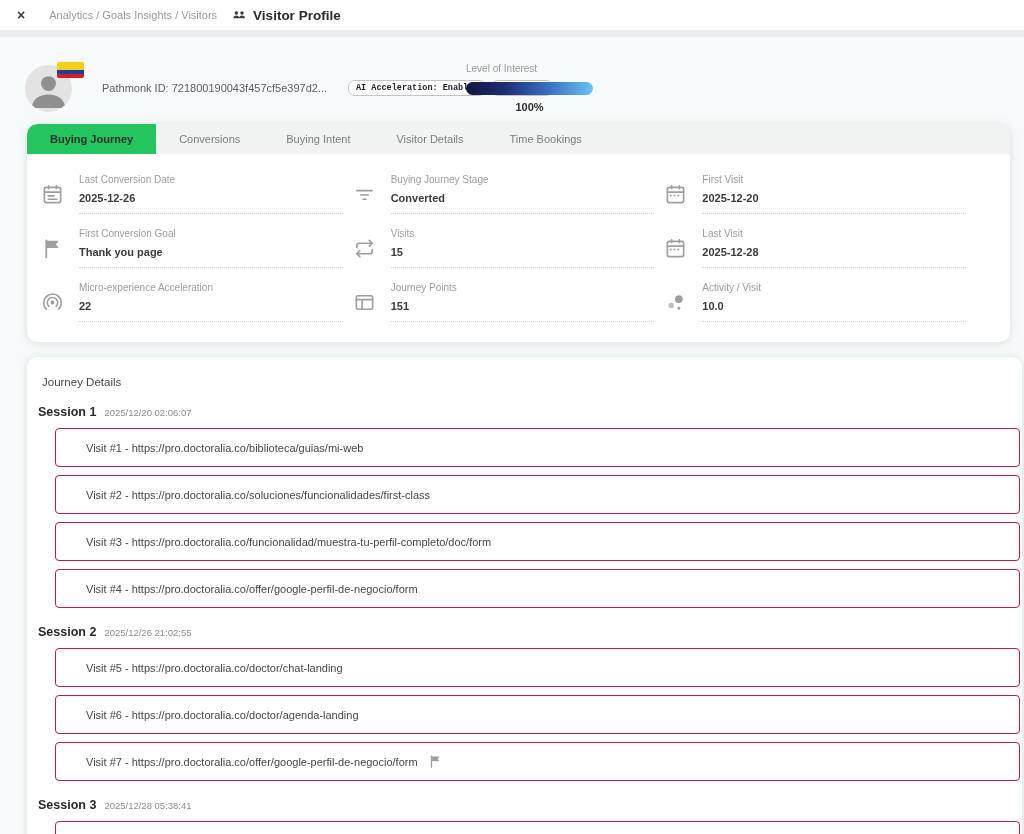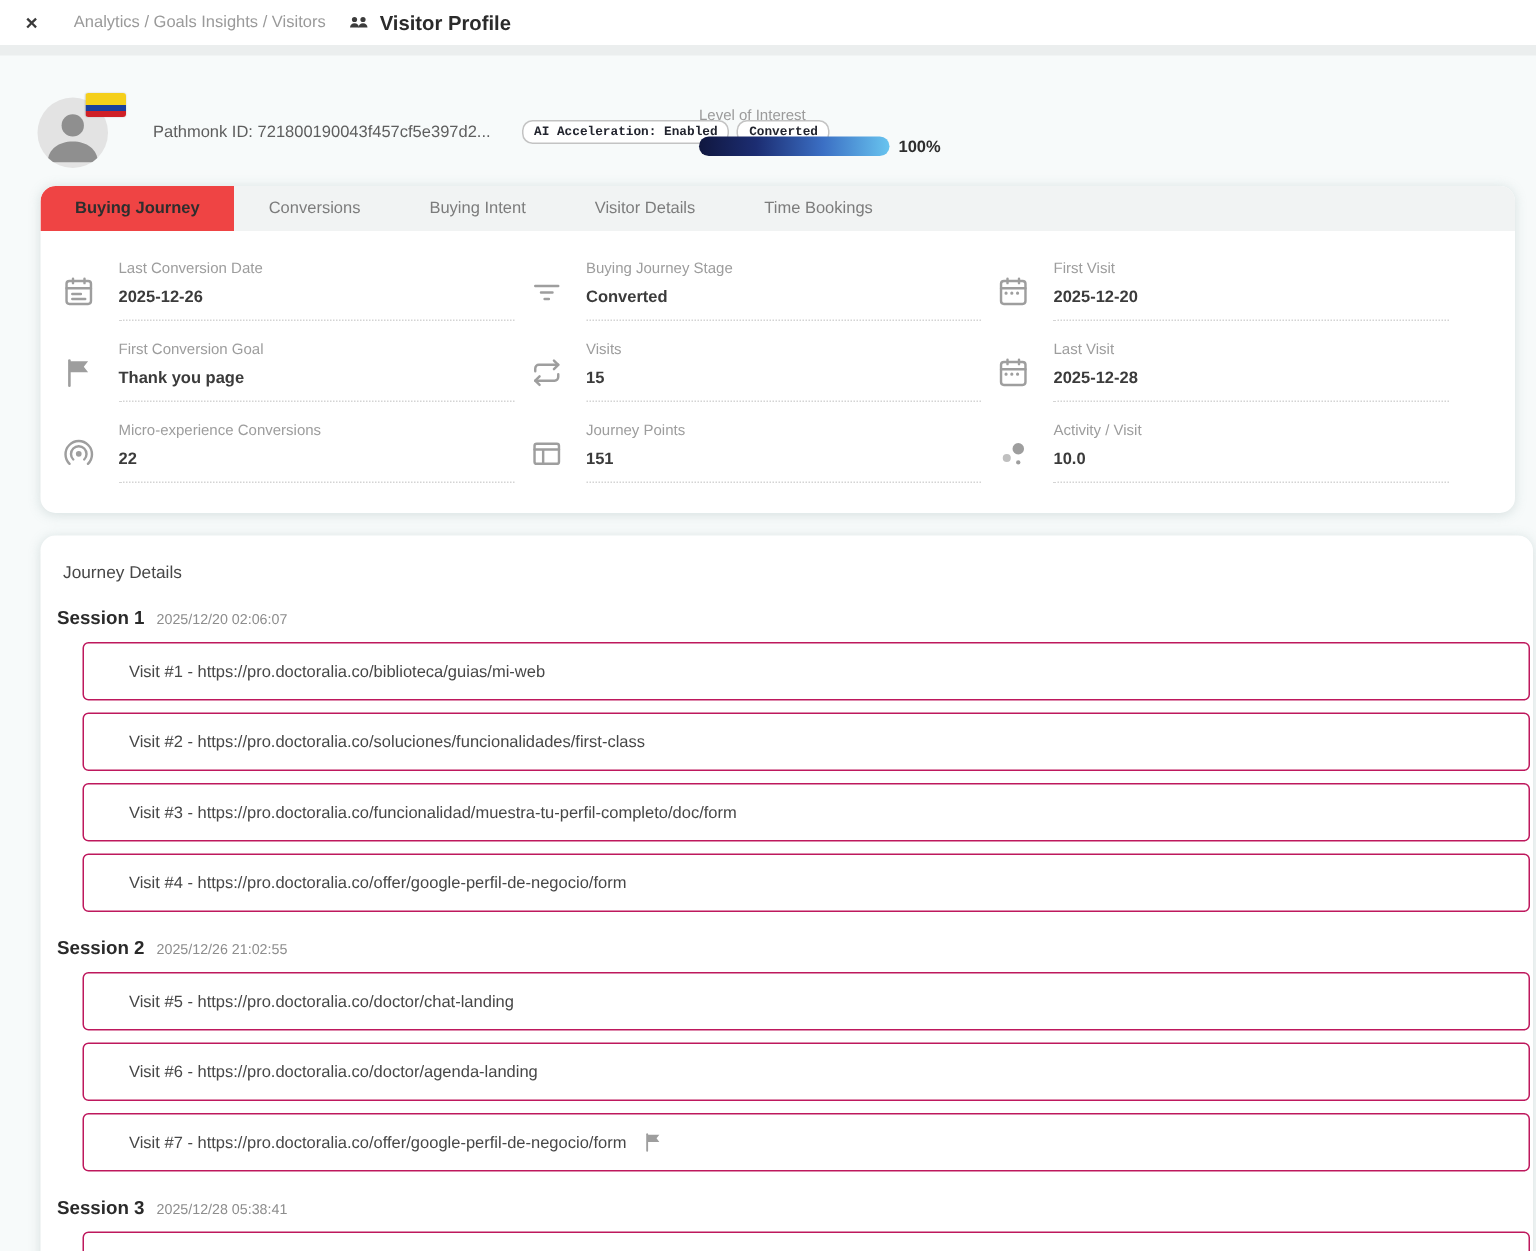--- a/index.html
+++ b/index.html
@@ -22,30 +22,30 @@
   .flag-co{position:absolute;top:-3px;right:-12px;width:27px;height:16px;border-radius:2px;overflow:hidden;box-shadow:0 0 1px rgba(0,0,0,.25);}
   .flag-co .y{height:50%;background:#f5cf1b;}
   .flag-co .b{height:25%;background:#1a3f9e;}
   .flag-co .r{height:25%;background:#cf2027;}
   .pathmonk-id{font-size:11px;color:#5e5e5e;margin-left:30px;width:228px;}
   .badges{display:flex;flex-direction:row;gap:5px;margin-left:18px;width:92px;font-family:Liberation Mono, monospace;}
   .badge{align-self:flex-start;border:1px solid #c3c3c3;border-radius:7px;background:#fff;
          font-size:8.5px;font-weight:bold;color:#22242e;padding:2px 7px;white-space:nowrap;}
   .interest{margin-left:26px;}
   .interest-label{font-size:10px;color:#9b9b9b;margin-bottom:8px;}
-  .interest-bar-row{display:flex;align-items:center;gap:6px;}
+  .interest-bar-row{display:flex;align-items:center;gap:6px;flex-direction:column;}
   .interest-bar{width:127px;height:13px;border-radius:7px;
     background:linear-gradient(90deg,#10173f 0%,#1c2d72 30%,#3b6fc4 65%,#68c4ef 100%);}
   .interest-pct{font-size:11px;font-weight:bold;color:#2e2e2e;}
   
   .card{background:#fff;border-radius:10px;box-shadow:0 1px 8px rgba(140,165,165,.30);}
   .summary-card{margin:6px 0 0 27px;width:983px;}
   .tabbar{display:flex;height:30px;background:#f1f3f3;border-radius:10px 10px 0 0;overflow:hidden;}
   .tab{display:flex;align-items:center;padding:0 23px;font-size:11px;color:#7c7c7c;cursor:pointer;white-space:nowrap;}
-  .tab.active{background:#ef4444;color:#2e2e2e;font-weight:bold;border-top-left-radius:10px;}
+  .tab.active{background:#22c55e;color:#2e2e2e;font-weight:bold;border-top-left-radius:10px;}
   .fields-grid{display:grid;grid-template-columns:1fr 1fr 1fr;column-gap:10px;padding:6px 44px 20px 14px;}
   .field{display:flex;gap:15px;padding-top:10px;}
   .field svg{width:23px;height:23px;margin-top:13px;flex-shrink:0;}
   .field-body{flex:1;border-bottom:1px dotted #d4d4d4;}
   .field-label{font-size:10px;color:#9d9d9d;margin:4px 0 7px;}
   .field-value{font-size:11px;color:#3b3b3b;font-weight:bold;padding-bottom:9px;}
   
   .journey-card{margin:15px 0 0 27px;width:995px;padding:19px 0 24px;border-radius:10px;}
   .journey-title{font-size:11.5px;color:#474747;margin-left:15px;}
   .session-header{margin:17px 0 9px 11px;display:flex;align-items:baseline;}
@@ -184,21 +184,21 @@
         </div>
       </div>
 
       <div class="field">
         <svg viewBox="0 0 24 24" class="icon-stroke">
           <circle cx="12" cy="12" r="2" fill="#9e9e9e" stroke="none"></circle>
           <path d="M8.2 16a5.4 5.4 0 1 1 7.6 0"></path>
           <path d="M5.6 19a9.2 9.2 0 1 1 12.8 0"></path>
         </svg>
         <div class="field-body">
-          <div class="field-label">Micro-experience Conversions</div>
+          <div class="field-label">Micro-experience Acceleration</div>
           <div class="field-value">22</div>
         </div>
       </div>
 
       <div class="field">
         <svg viewBox="0 0 24 24" class="icon-stroke">
           <rect x="3.5" y="5" width="17" height="14" rx="1.5"></rect>
           <path d="M3.5 9h17M9.5 9v10"></path>
         </svg>
         <div class="field-body">

